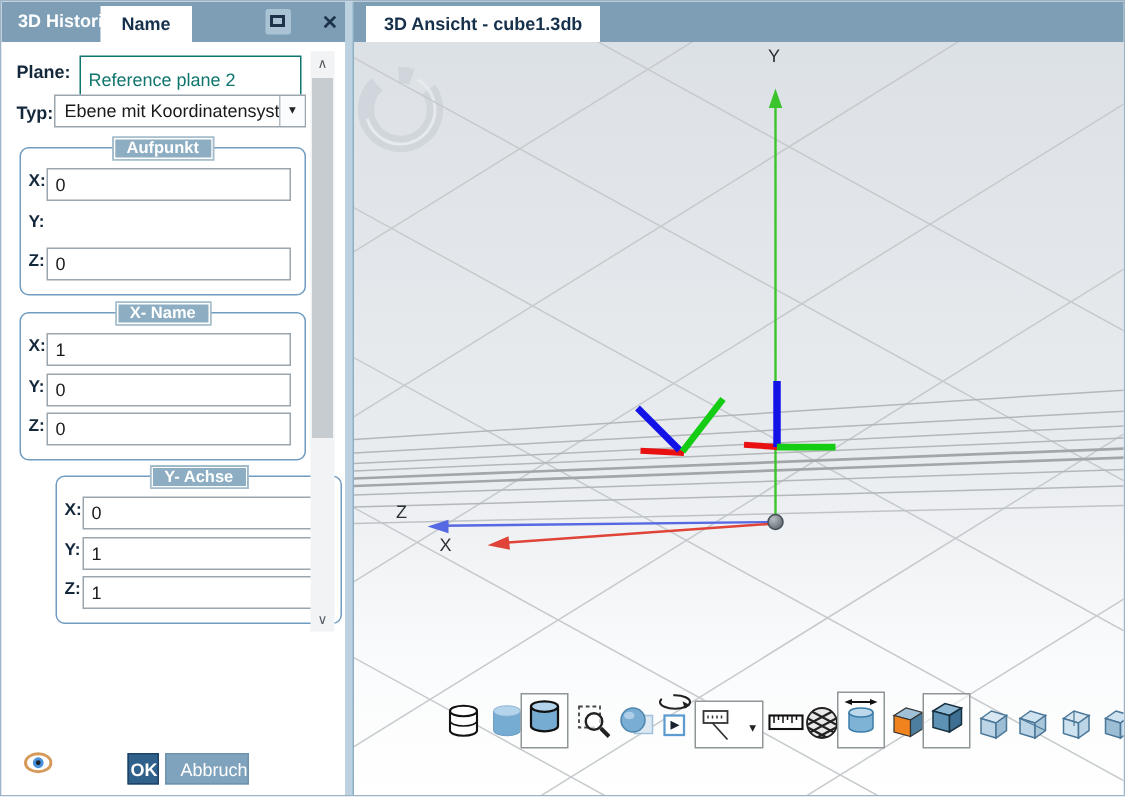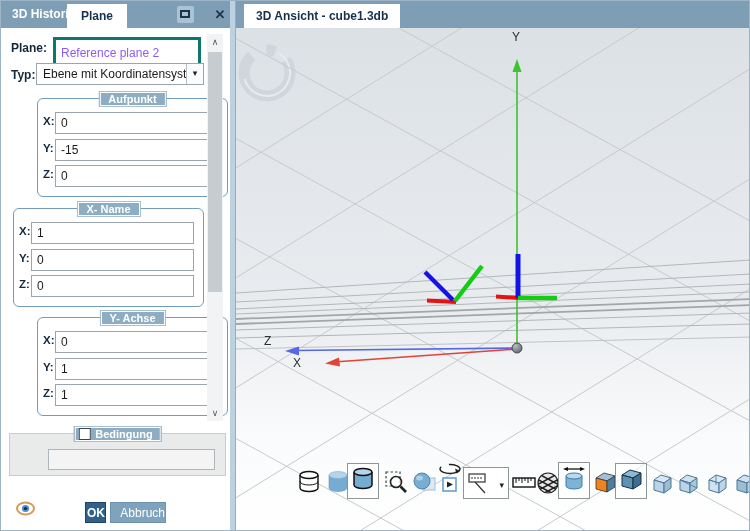--- a/index.html
+++ b/index.html
@@ -9,21 +9,21 @@
   .left-panel{position:absolute;left:0;top:0;width:229px;height:531px;background:#fff;}
   .divider{position:absolute;left:229px;top:0;width:6px;height:531px;background:#bdd2e0;border-right:1px solid #8fb0c4;}
   .tabbar{position:absolute;left:0;top:0;width:229px;height:27px;background:#7e9eb6;}
   .tab-inactive{position:absolute;left:0;top:0;height:27px;line-height:27px;padding:0 11px;color:#fff;font-size:12px;font-weight:bold;}
   .tab-active{position:absolute;left:66px;top:3px;height:24px;line-height:24px;padding:0 14px;background:#fff;color:#16314c;font-size:12px;font-weight:bold;}
   .win-max{position:absolute;left:176px;top:5px;width:17px;height:17px;background:#a9c2d4;border-radius:2px;}
   .win-max span{position:absolute;left:3px;top:4px;width:10px;height:8px;border:2px solid #1c3349;display:block;}
   .win-close{position:absolute;left:210px;top:5px;width:18px;height:17px;color:#1c3349;font-size:13px;font-weight:bold;text-align:center;line-height:17px;}
   .lp-form{position:absolute;left:0;top:27px;width:229px;height:504px;background:#fff;}
   .fld-label{position:absolute;font-size:12px;color:#14283c;font-weight:bold;}
-  .txt{position:absolute;border:3px solid #0f766e;background:#fff;font-size:12px;color:#8b5cf6;padding:0 5px;height:31px;}
+  .txt{position:absolute;border:1px solid #0f766e;background:#fff;font-size:12px;color:#0f766e;padding:0 5px;height:31px;}
   .combo{position:absolute;left:35px;top:35px;width:168px;height:22px;border:1px solid #9aa5ad;background:#fff;}
   .combo .val{position:absolute;left:6px;top:0;line-height:20px;font-size:12px;color:#1a1a1a;white-space:nowrap;}
   .combo .arr{position:absolute;right:0;top:0;width:17px;height:20px;border-left:1px solid #b6bec5;text-align:center;line-height:19px;font-size:9px;color:#222;background:#fbfcfd;}
   .grp{position:absolute;left:12px;width:191px;height:99px;border:1px solid #6f9cc0;border-radius:6px;background:#fff;}
   .badge{position:absolute;top:-8px;left:50%;transform:translateX(-50%);background:#8cadc2;border:1px solid #a9bfce;box-shadow:inset 0 0 0 1px #fff;color:#fff;font-size:11px;font-weight:bold;padding:1px 9px;white-space:nowrap;}
   .grow{position:absolute;left:0;width:100%;height:22px;}
   .grow .gl{position:absolute;left:5px;top:3px;font-size:11.5px;font-weight:bold;color:#14283c;}
   .grow input{position:absolute;left:17px;top:0;width:163px;height:22px;border:1px solid #9aa5ad;font-size:12px;padding:0 5px;color:#1a1a1a;}
   .scroll{position:absolute;left:206px;top:6px;width:16px;height:387px;background:#f2f3f5;}
   .scroll .up,.scroll .dn{position:absolute;left:0;width:16px;height:16px;color:#555c63;font-size:9px;text-align:center;line-height:16px;}
@@ -48,46 +48,45 @@
   .combo-tool .arr{position:absolute;right:4px;top:12px;font-size:9px;color:#222;}
 </style>
 </head>
 <body>
 
 <div class="app">
 
   <div class="left-panel">
     <div class="tabbar">
       <div class="tab-inactive">3D Historie</div>
-      <div class="tab-active">Plane</div>
+      <div class="tab-active">Name</div>
       <div class="win-max">
           <span></span>
         </div>
       <div class="win-close">✕</div>
     </div>
 
     <div class="lp-form">
       <span class="fld-label" style="left:10px;top:13px;">Plane:</span>
       <input class="txt" style="left: 52px; top: 9px; width: 148px;" value="Reference plane 2">
 
       <span class="fld-label" style="left:10px;top:40px;">Typ:</span>
       <div class="combo">
         <span class="val">Ebene mit Koordinatensystem</span>
         <span class="arr">▾</span>
       </div>
 
-      <div class="grp" style="top:70px;margin-left:24px;">
+      <div class="grp" style="top:70px;">
         <div class="badge">Aufpunkt</div>
         <div class="grow" style="top:13px;">
           <span class="gl">X:</span>
           <input value="0" style="">
         </div>
         <div class="grow" style="top:40px;">
           <span class="gl">Y:</span>
-          <input value="-15" style="">
         </div>
         <div class="grow" style="top:66px;">
           <span class="gl">Z:</span>
           <input value="0" style="">
         </div>
       </div>
 
       <div class="grp" style="top:180px;">
         <div class="badge">X- Name</div>
         <div class="grow" style="top:13px;">
@@ -119,27 +118,20 @@
           <input value="1" style="">
         </div>
       </div>
 
       <div class="scroll">
         <div class="up">∧</div>
         <div class="thumb"></div>
         <div class="dn">∨</div>
       </div>
 
-      <div class="fieldset">
-        <div class="cond-badge">
-          <span class="cbox"></span>
-          <span>Bedingung</span>
-        </div>
-        <input class="inner" disabled="" value="" style="">
-      </div>
 
       <svg class="eye" style="position:absolute;left:15px;top:473px;" width="19" height="15" viewBox="0 0 19 15">
         <ellipse cx="9.5" cy="7.5" rx="8.5" ry="6" fill="#fff" stroke="#d59a5a" stroke-width="2"></ellipse>
         <circle cx="9.5" cy="7.5" r="3.6" fill="#4a90d9"></circle>
         <circle cx="9.5" cy="7.5" r="1.6" fill="#1a2430"></circle>
       </svg>
       <div class="btn btn-ok">OK</div>
       <div class="btn btn-cancel">Abbruch</div>
     </div>
   </div>

